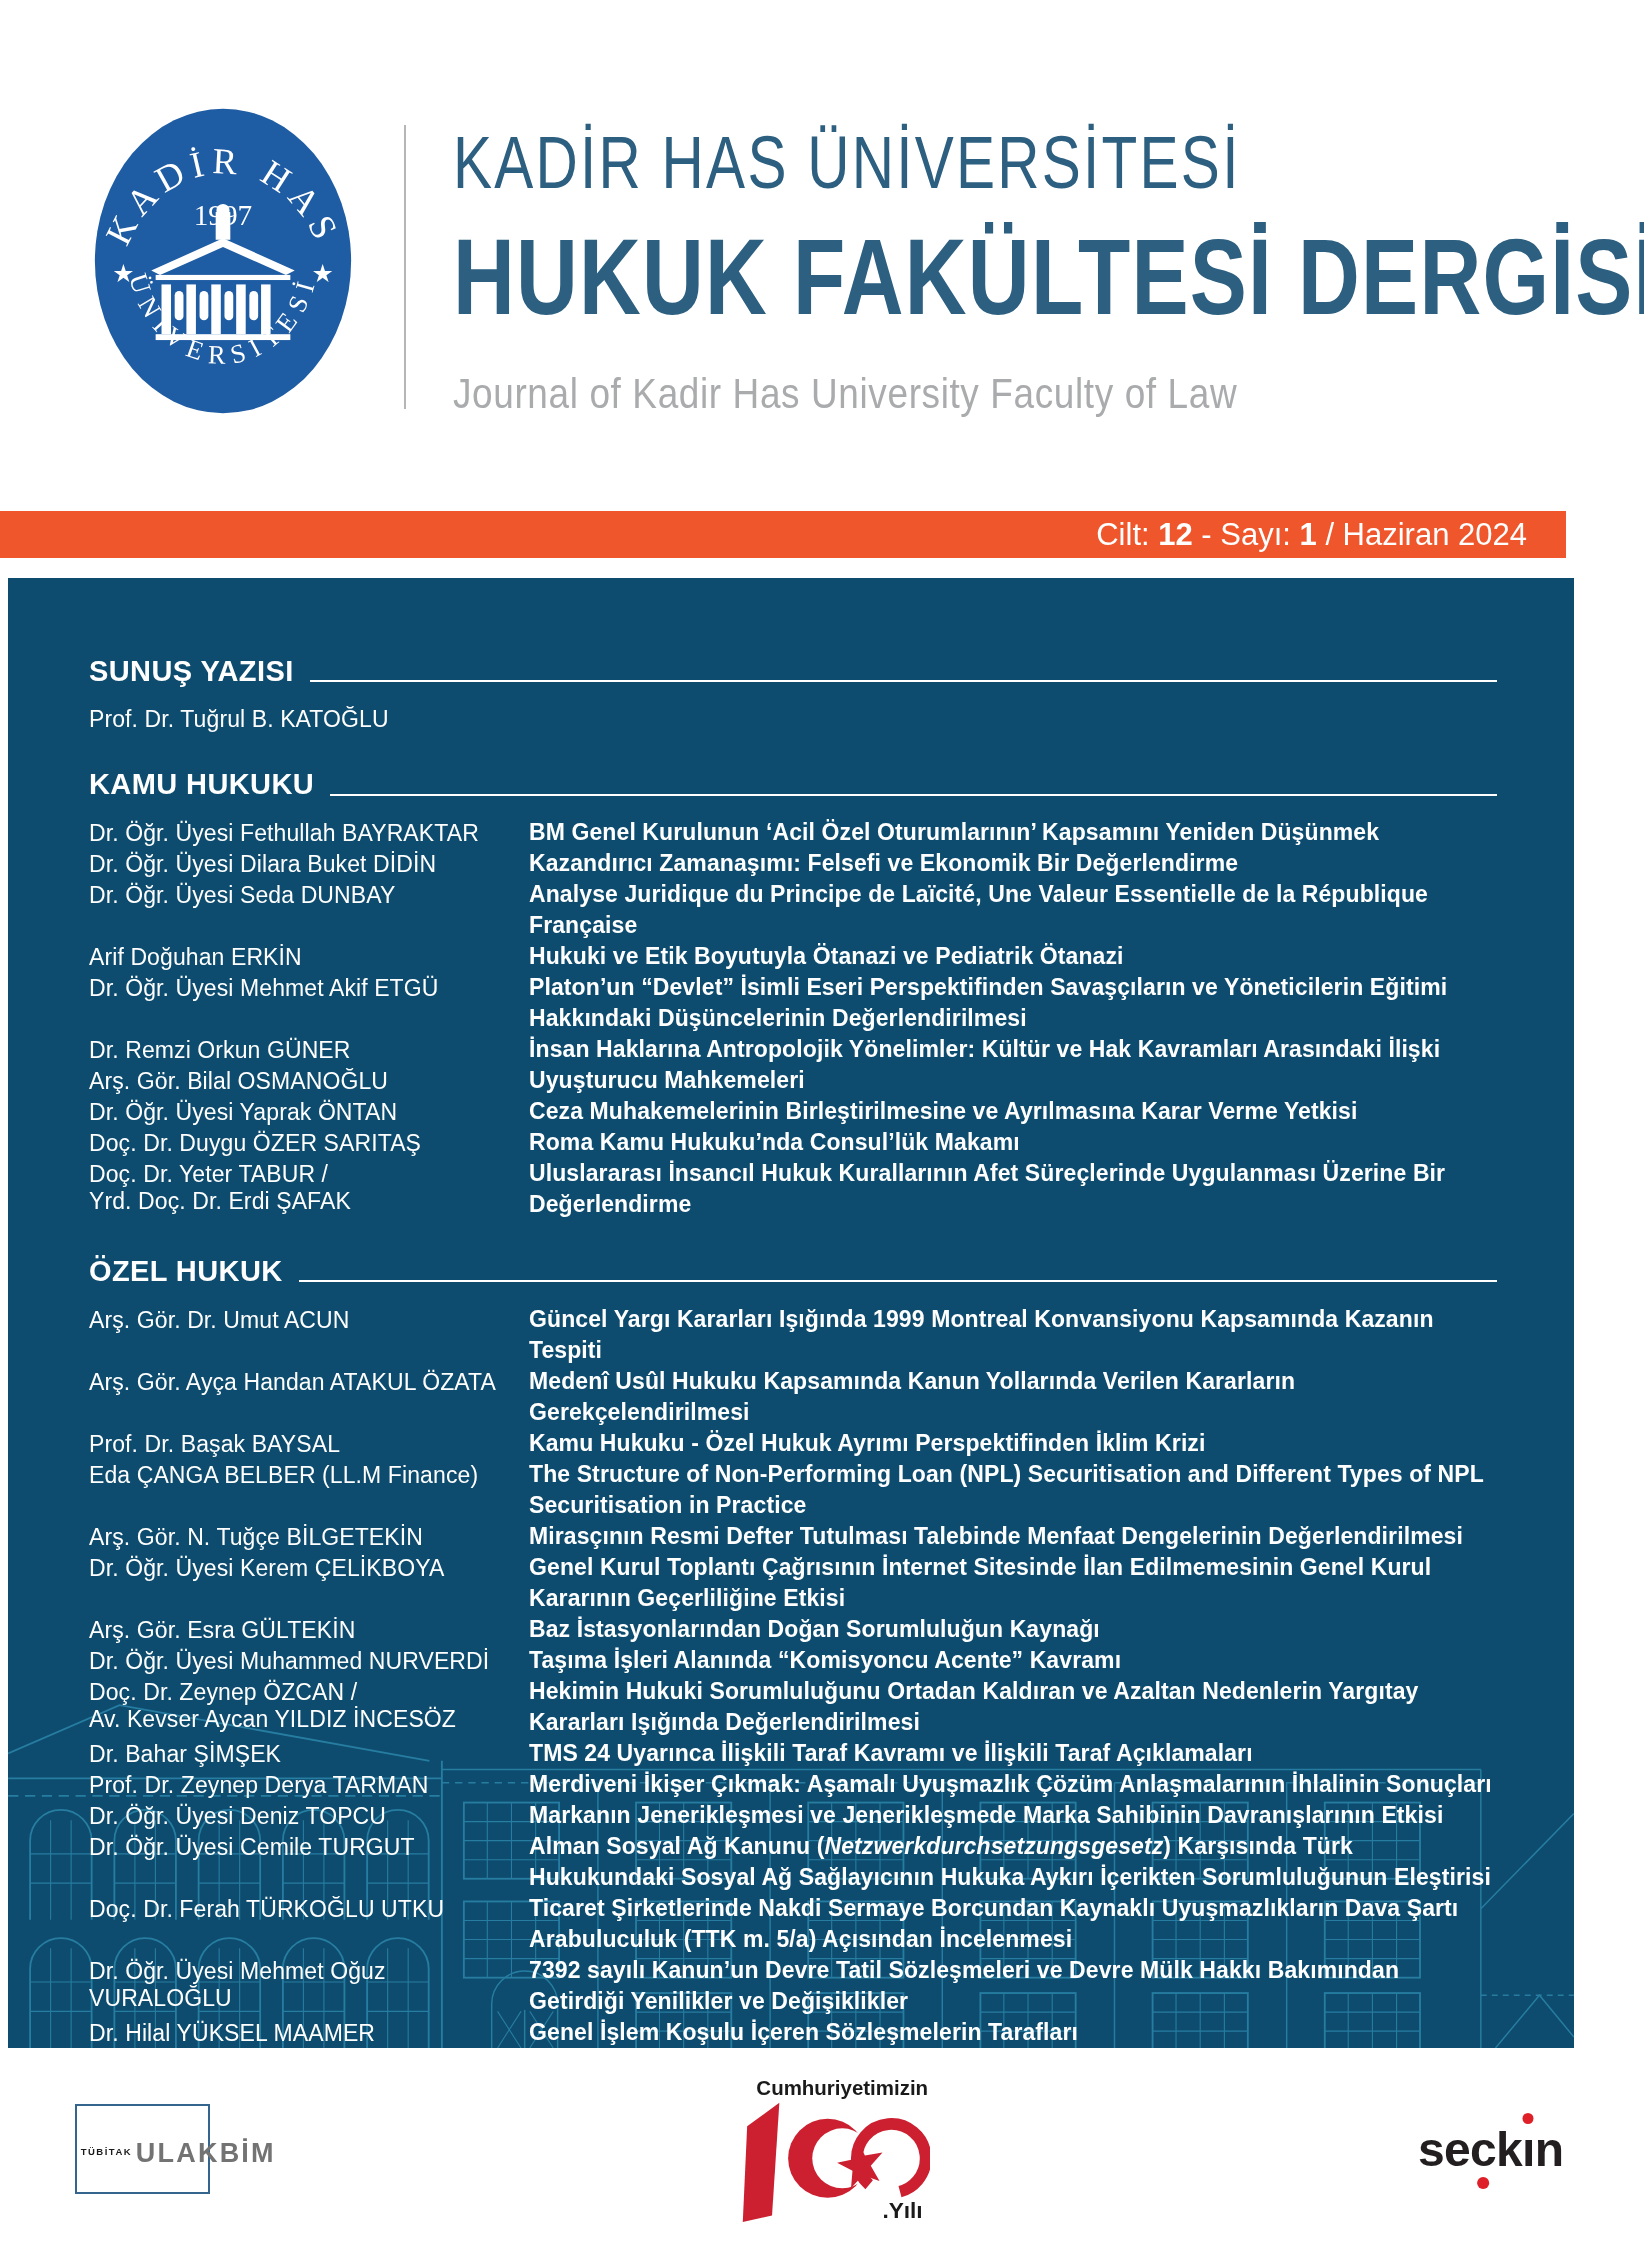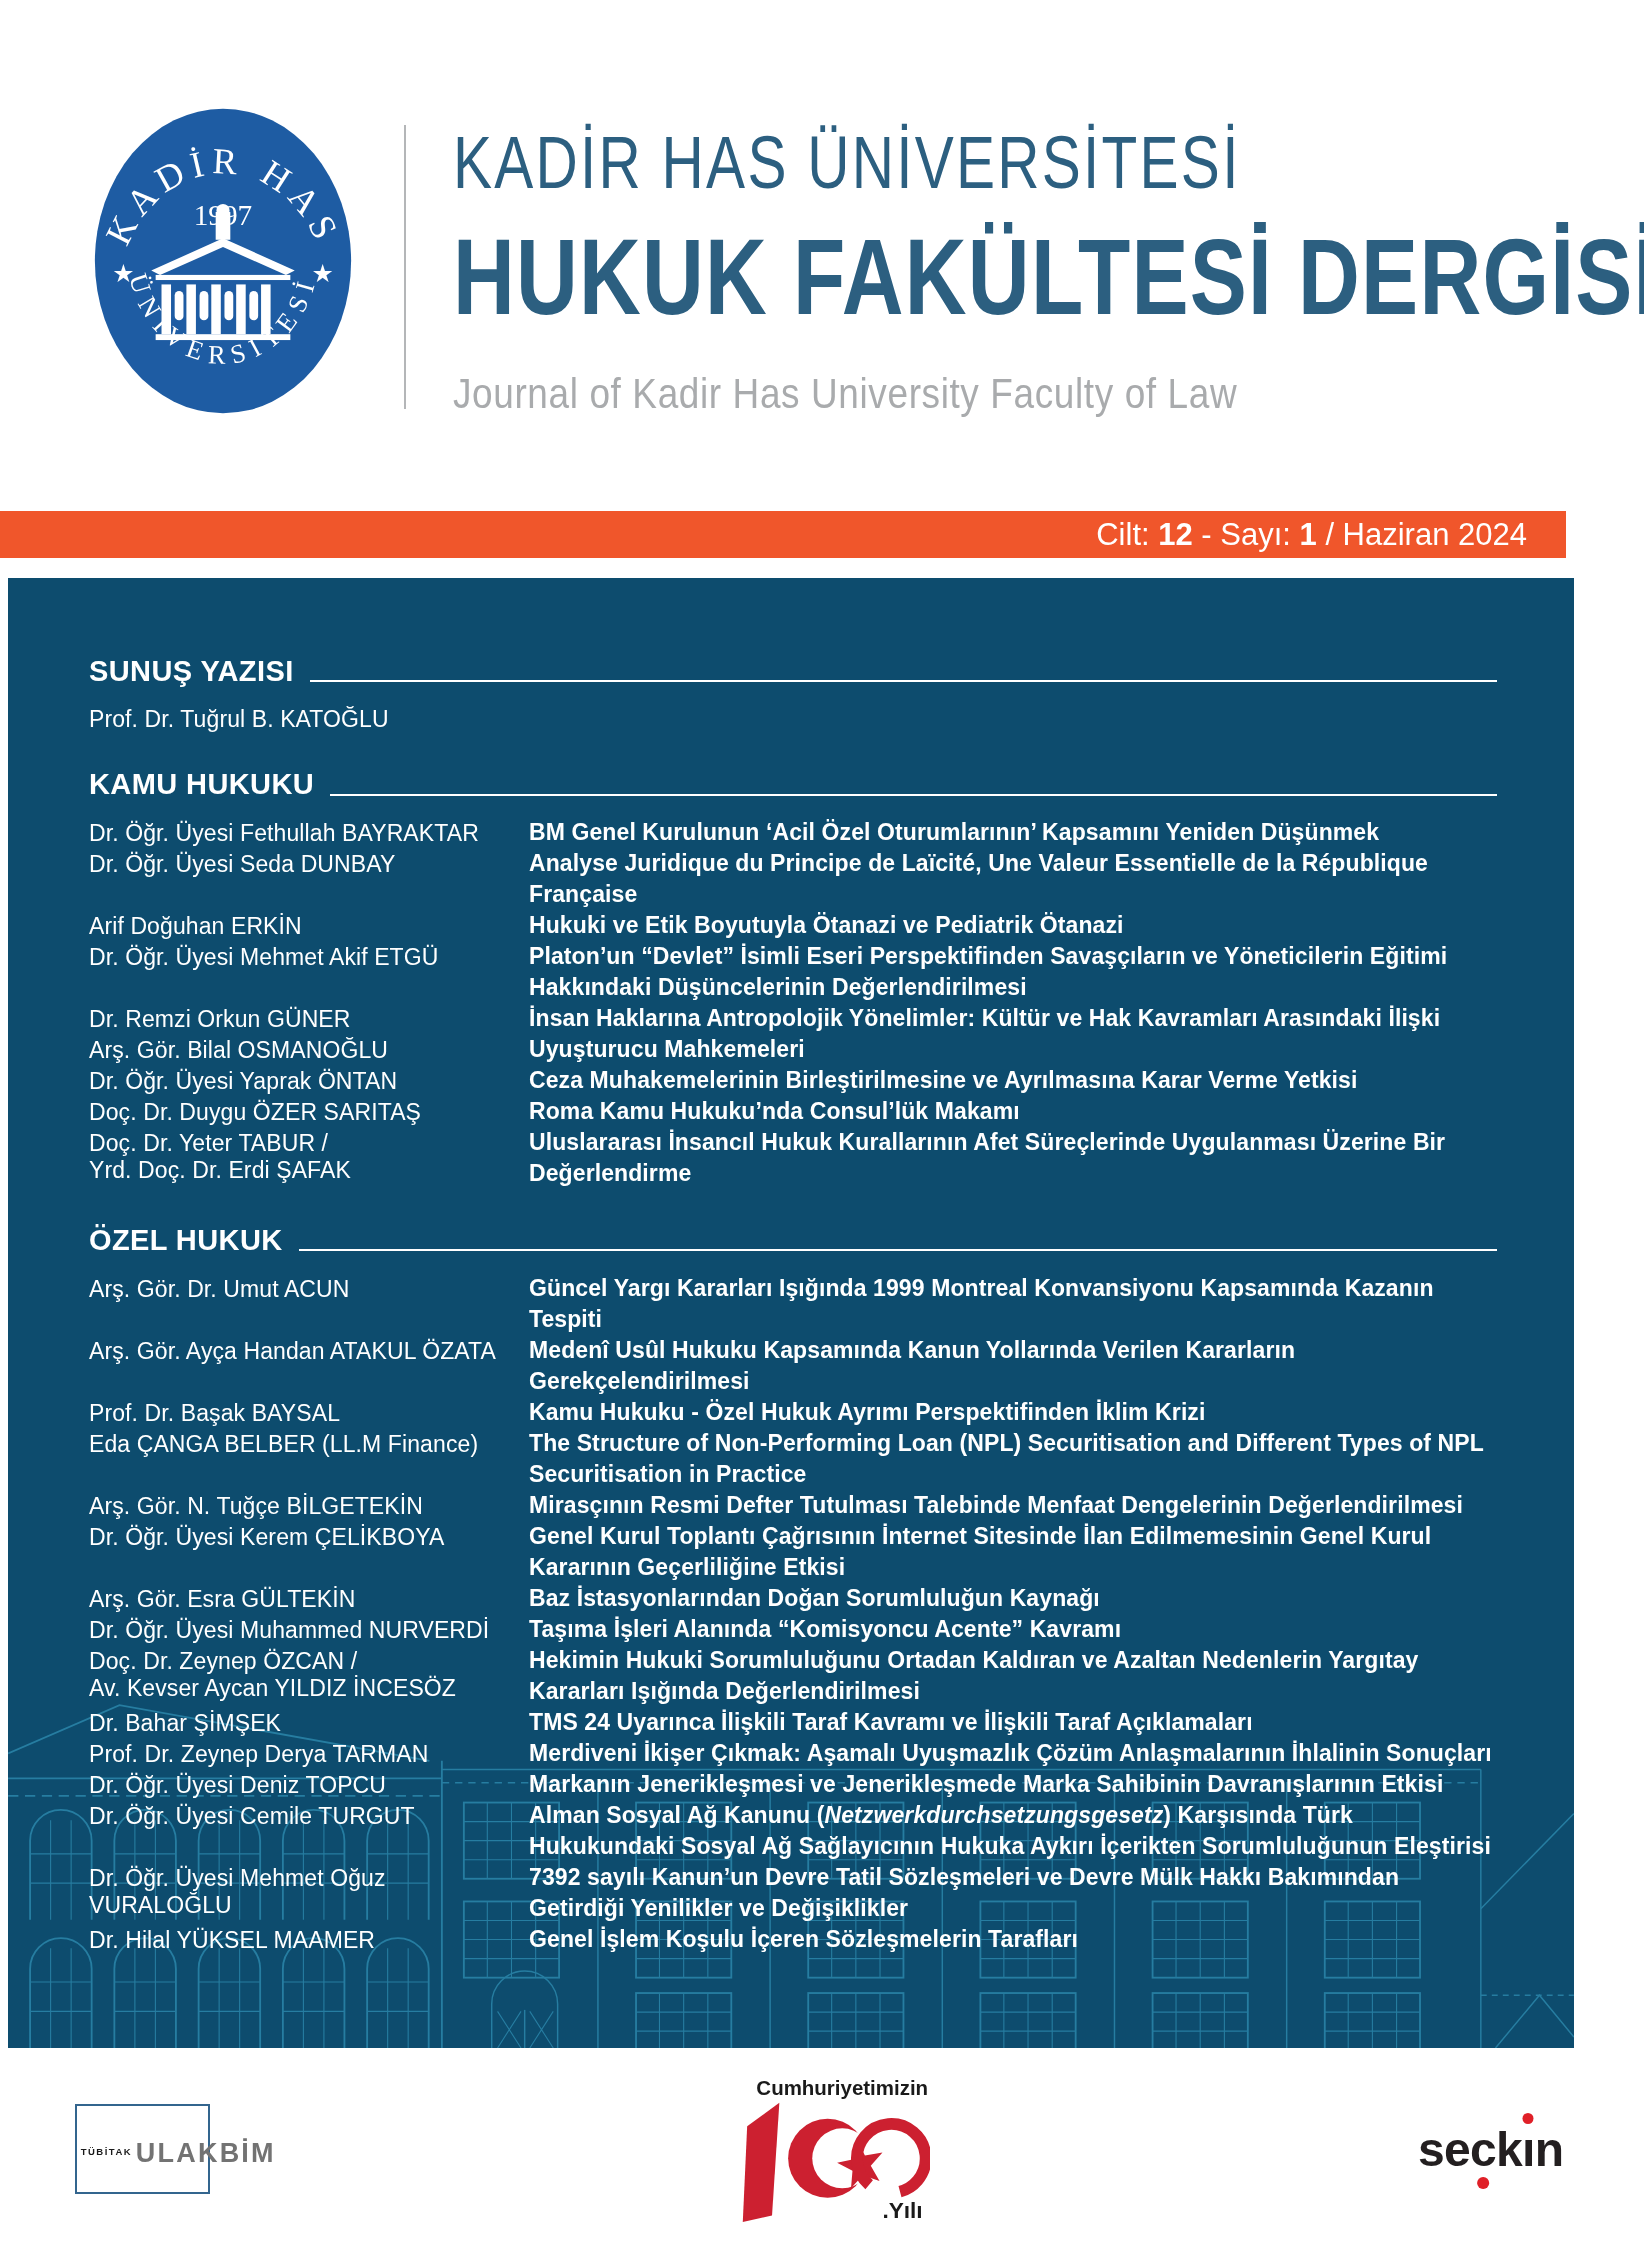--- a/index.html
+++ b/index.html
@@ -232,20 +232,24 @@
       <span class="sec-label">KAMU HUKUKU</span>
       <span class="sec-suffix"></span>
       <span class="sec-rule"></span>
     </div>
     <div class="entries">
   <div class="entry">
     <div class="authors">Dr. Öğr. Üyesi Fethullah BAYRAKTAR</div>
     <div class="title">BM Genel Kurulunun ‘Acil Özel Oturumlarının’ Kapsamını Yeniden Düşünmek</div>
   </div>
 
+  <div class="entry">
+    <div class="authors">Dr. Öğr. Üyesi Dilara Buket DİDİN</div>
+    <div class="title">Kazandırıcı Zamanaşımı: Felsefi ve Ekonomik Bir Değerlendirme</div>
+  </div>
 
   <div class="entry">
     <div class="authors">Dr. Öğr. Üyesi Seda DUNBAY</div>
     <div class="title">Analyse Juridique du Principe de Laïcité, Une Valeur Essentielle de la République Française</div>
   </div>
 
   <div class="entry">
     <div class="authors">Arif Doğuhan ERKİN</div>
     <div class="title">Hukuki ve Etik Boyutuyla Ötanazi ve Pediatrik Ötanazi</div>
   </div>
@@ -347,20 +351,24 @@
   <div class="entry">
     <div class="authors">Dr. Öğr. Üyesi Deniz TOPCU</div>
     <div class="title">Markanın Jenerikleşmesi ve Jenerikleşmede Marka Sahibinin Davranışlarının Etkisi</div>
   </div>
 
   <div class="entry">
     <div class="authors">Dr. Öğr. Üyesi Cemile TURGUT</div>
     <div class="title">Alman Sosyal Ağ Kanunu (<i>Netzwerkdurchsetzungsgesetz</i>) Karşısında Türk Hukukundaki Sosyal Ağ Sağlayıcının Hukuka Aykırı İçerikten Sorumluluğunun Eleştirisi</div>
   </div>
 
+  <div class="entry">
+    <div class="authors">Doç. Dr. Ferah TÜRKOĞLU UTKU</div>
+    <div class="title">Ticaret Şirketlerinde Nakdi Sermaye Borcundan Kaynaklı Uyuşmazlıkların Dava Şartı Arabuluculuk (TTK m. 5/a) Açısından İncelenmesi</div>
+  </div>
 
   <div class="entry">
     <div class="authors">Dr. Öğr. Üyesi Mehmet Oğuz VURALOĞLU</div>
     <div class="title">7392 sayılı Kanun’un Devre Tatil Sözleşmeleri ve Devre Mülk Hakkı Bakımından Getirdiği Yenilikler ve Değişiklikler</div>
   </div>
 
   <div class="entry">
     <div class="authors">Dr. Hilal YÜKSEL MAAMER</div>
     <div class="title">Genel İşlem Koşulu İçeren Sözleşmelerin Tarafları</div>
   </div>

